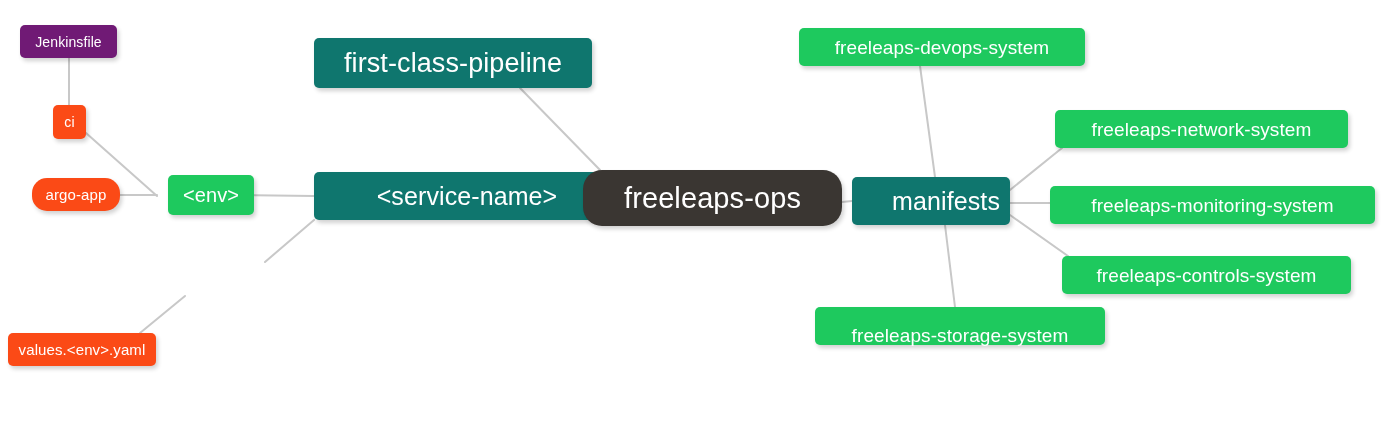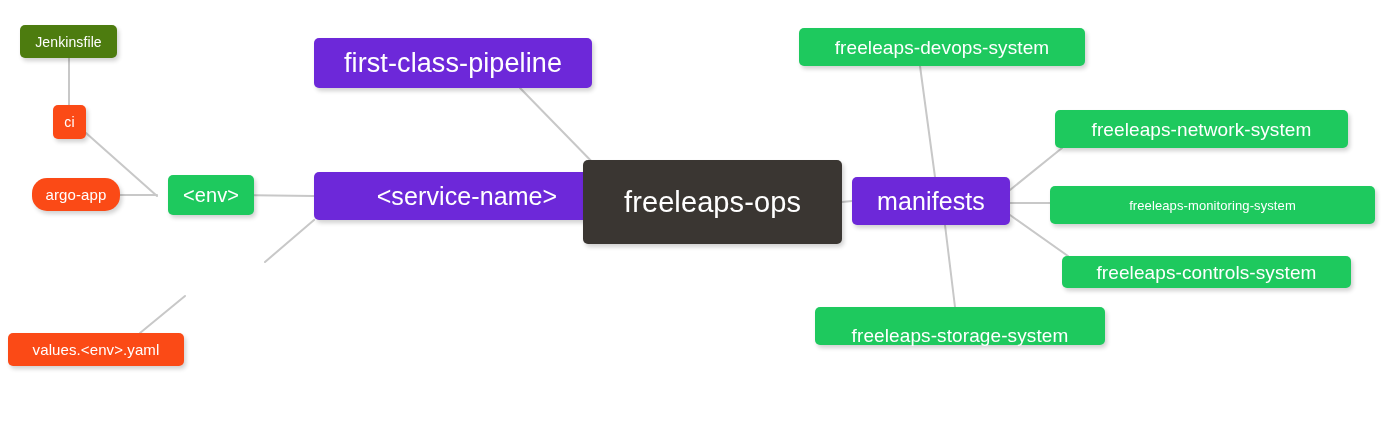--- a/index.html
+++ b/index.html
@@ -38,23 +38,23 @@
     line-height: 1;
     letter-spacing: 0.1px;
     padding: 0 10px;
   }
   .node-label {
     display: block;
     color: #ffffff;
   }
   
   .c-root   { background: #3a3632; }
-  .c-blue   { background: #6d28d9; }
+  .c-blue   { background: #0f766e; }
   .c-green  { background: #1ec95e; }
-  .c-orange { background: #4d7c0f; }
+  .c-orange { background: #701a75; }
   .c-red    { background: #fb4a16; }
 </style>
 </head>
 <body>
 
 <div id="mindmap">
   <svg id="edge-layer" viewBox="0 0 1390 421" width="1390" height="421">
       <line x1="69" y1="58" x2="69" y2="105" stroke="#c8c8c8" stroke-width="2" stroke-linecap="round"></line>
       <line x1="86" y1="133" x2="157" y2="196" stroke="#c8c8c8" stroke-width="2" stroke-linecap="round"></line>
       <line x1="120" y1="195" x2="157" y2="195" stroke="#c8c8c8" stroke-width="2" stroke-linecap="round"></line>
@@ -75,43 +75,43 @@
     </div>
     <div class="node c-red" style="left: 53px; top: 105px; width: 33px; height: 34px; font-size: 14px;">
       <span class="node-label">ci</span>
     </div>
     <div class="node c-red" style="left: 32px; top: 178px; width: 88px; height: 33px; font-size: 15px; border-radius: 15px;">
       <span class="node-label">argo-app</span>
     </div>
     <div class="node c-green" style="left: 168px; top: 175px; width: 86px; height: 40px; font-size: 20px;">
       <span class="node-label">&lt;env&gt;</span>
     </div>
-    <div class="node c-red" style="left: 8px; top: 333px; width: 176px; height: 33px; font-size: 15px; text-align: center;">
+    <div class="node c-red" style="left: 8px; top: 333px; width: 148px; height: 33px; font-size: 15px; text-align: center;">
       <span class="node-label">values.&lt;env&gt;.yaml</span>
     </div>
     <div class="node c-blue" style="left: 314px; top: 38px; width: 278px; height: 50px; font-size: 27px;">
       <span class="node-label">first-class-pipeline</span>
     </div>
     <div class="node c-blue" style="left: 314px; top: 172px; width: 306px; height: 48px; font-size: 25px;">
       <span class="node-label">&lt;service-name&gt;</span>
     </div>
-    <div class="node c-root" style="left: 583px; top: 160px; width: 259px; height: 84px; font-size: 29px;">
+    <div class="node c-root" style="left: 583px; top: 170px; width: 259px; height: 56px; font-size: 29px; border-radius: 19px;">
       <span class="node-label">freeleaps-ops</span>
     </div>
-    <div class="node c-blue" style="left: 852px; top: 177px; width: 158px; height: 48px; font-size: 25px;">
+    <div class="node c-blue" style="left: 852px; top: 177px; width: 158px; height: 48px; font-size: 25px; justify-content: flex-end;">
       <span class="node-label">manifests</span>
     </div>
     <div class="node c-green" style="left: 1055px; top: 110px; width: 293px; height: 38px; font-size: 19px;">
       <span class="node-label">freeleaps-network-system</span>
     </div>
     <div class="node c-green" style="left: 799px; top: 28px; width: 286px; height: 38px; font-size: 19px;">
       <span class="node-label">freeleaps-devops-system</span>
     </div>
-    <div class="node c-green" style="left: 1050px; top: 186px; width: 325px; height: 38px; font-size: 13px;">
+    <div class="node c-green" style="left: 1050px; top: 186px; width: 325px; height: 38px; font-size: 19px;">
       <span class="node-label">freeleaps-monitoring-system</span>
     </div>
-    <div class="node c-green" style="left: 1062px; top: 256px; width: 289px; height: 32px; font-size: 19px;">
+    <div class="node c-green" style="left: 1062px; top: 256px; width: 289px; height: 38px; font-size: 19px;">
       <span class="node-label">freeleaps-controls-system</span>
     </div>
     <div class="node c-green" style="left: 815px; top: 307px; width: 290px; height: 38px; font-size: 19px; align-items: flex-end;">
       <span class="node-label">freeleaps-storage-system</span>
     </div>
   </div>
 
 </body></html>

